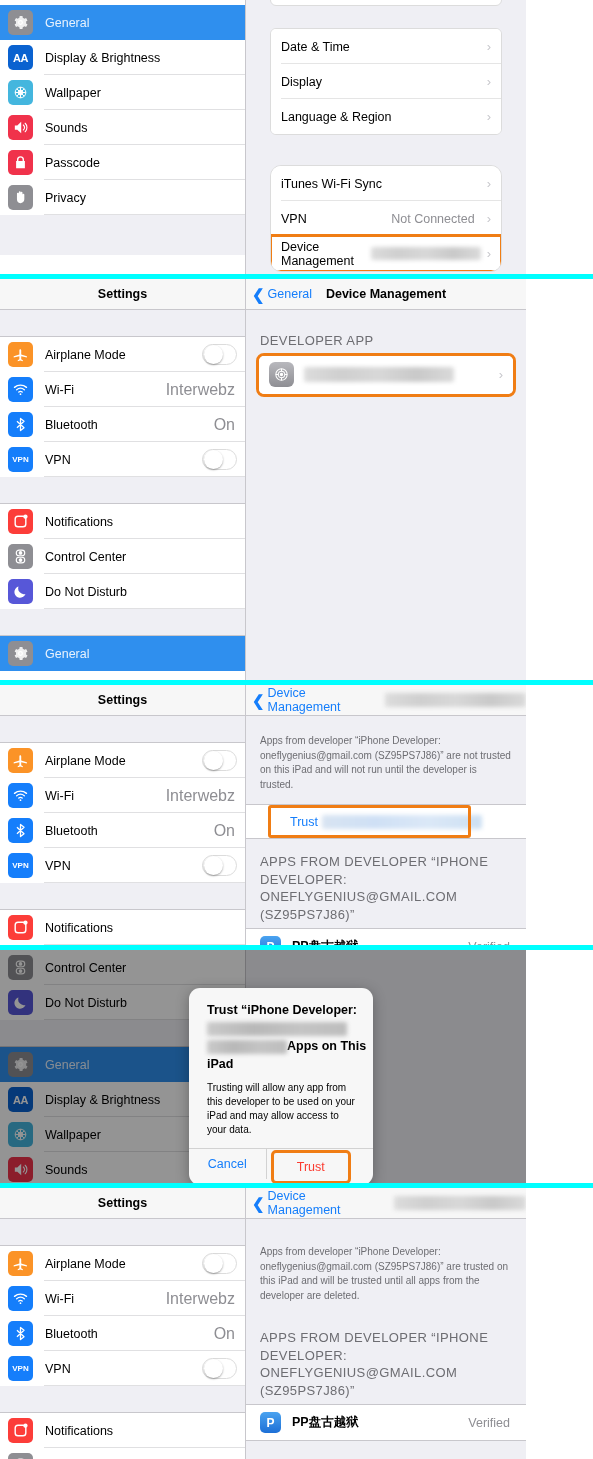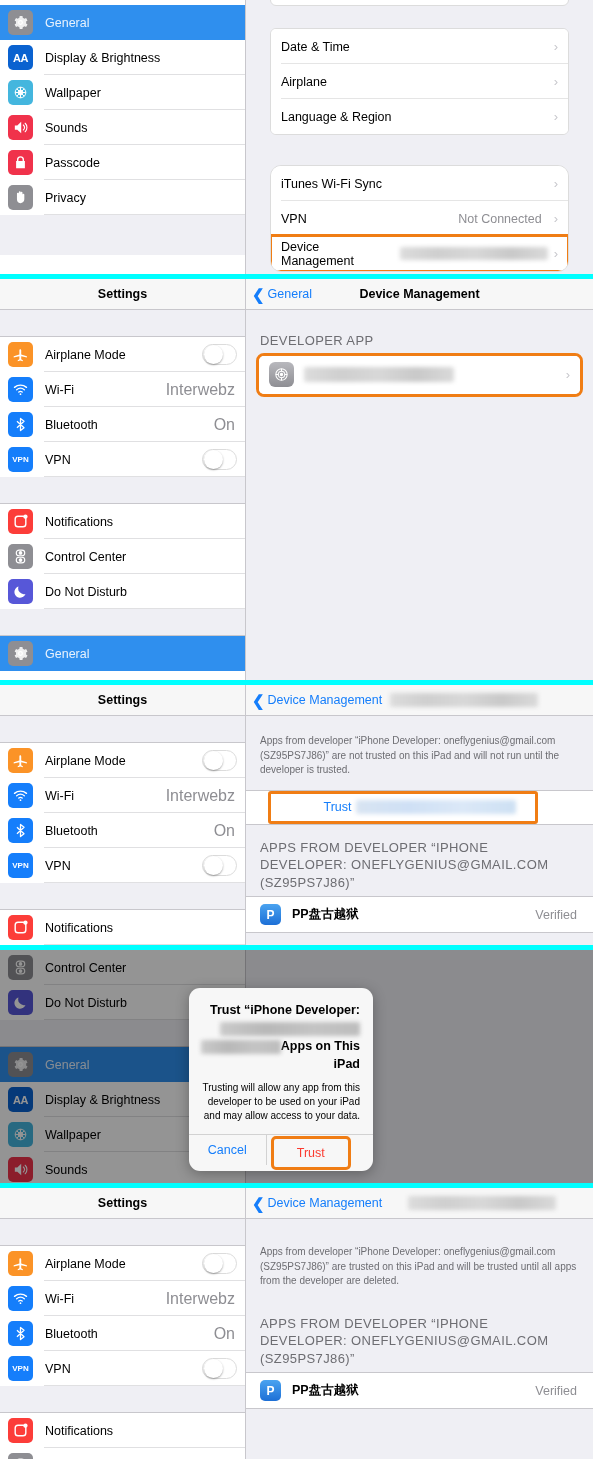--- a/index.html
+++ b/index.html
@@ -5,21 +5,21 @@
   * { box-sizing: border-box; margin: 0; padding: 0; }
   html, body {
     width: 593px; height: 1459px;
     font-family: "Liberation Sans", sans-serif;
     background: #efeff4;
     overflow: hidden;
   }
   .shot { position: relative; width: 593px; height: 1459px; background: #fff; }
 
   
-  .panel { position: absolute; left: 0; width: 593px; overflow: hidden; background: #1d4ed8; }
+  .panel { position: absolute; left: 0; width: 526px; overflow: hidden; background: #1d4ed8; }
   .sep { position: absolute; left: 0; width: 593px; height: 5px; background: #00ffff; z-index: 60; }
 
   
   .sidebar { position: absolute; left: 0; top: 0; width: 246px; height: 100%;
              background: #fff; border-right: 1px solid #c8c7cc; overflow: hidden; }
   .sb-head { height: 31px; background: #f7f7f7; border-bottom: 1px solid #c8c7cc;
              display: flex; align-items: center; justify-content: center;
              font-size: 12.5px; font-weight: bold; color: #000; }
   .sb-gap { height: 27px; background: #efeff4; border-bottom: 1px solid #c8c7cc; }
   .sb-gap.nb { border-bottom: none; }
@@ -97,21 +97,21 @@
   .centerlink { display: flex; align-items: center; justify-content: center;
                 height: 33px; background: #fff; font-size: 12.5px; }
   .blue { color: #157efb; }
   .red  { color: #fb3b30; }
 
   
   .dim { position: absolute; inset: 0; background: rgba(0,0,0,.42); z-index: 30; }
   .alert { position: absolute; left: 189px; top: 38px; width: 184px;
            background: #f7f7f7; border-radius: 11px; z-index: 35;
            box-shadow: 0 3px 14px rgba(0,0,0,.3); overflow: hidden; }
-  .alert-body { padding: 13px 13px 11px 4px; text-align: right; }
+  .alert-body { padding: 13px 13px 11px 18px; text-align: left; }
   .alert-title { font-size: 12.5px; font-weight: bold; color: #000; line-height: 1.45; }
   .alert-msg { font-size: 10px; color: #000; line-height: 1.4; margin-top: 7px; }
   .alert-btns { display: flex; border-top: 1px solid #d2d2d2; }
   .abtn { flex: 1; height: 30px; display: flex; align-items: center; justify-content: center;
           font-size: 12.5px; }
   .abtn:first-child { border-right: 1px solid #d2d2d2; }
 </style>
 </head>
 <body>
 
@@ -179,21 +179,21 @@
 
     <div class="pane">
       <div class="card inset" style="margin-top:-28px;height:34px;"></div>
       <div class="card inset" style="margin-top:22px;">
         <div class="crow">
           <span class="ctxt">Date &amp; Time</span>
           <span class="chev-r">›</span>
           <span class="cl"></span>
         </div>
         <div class="crow">
-          <span class="ctxt">Airplane</span>
+          <span class="ctxt">Display</span>
           <span class="chev-r">›</span>
           <span class="cl"></span>
         </div>
         <div class="crow">
           <span class="ctxt">Language &amp; Region</span>
           <span class="chev-r">›</span>
 
         </div>
       </div>
 

